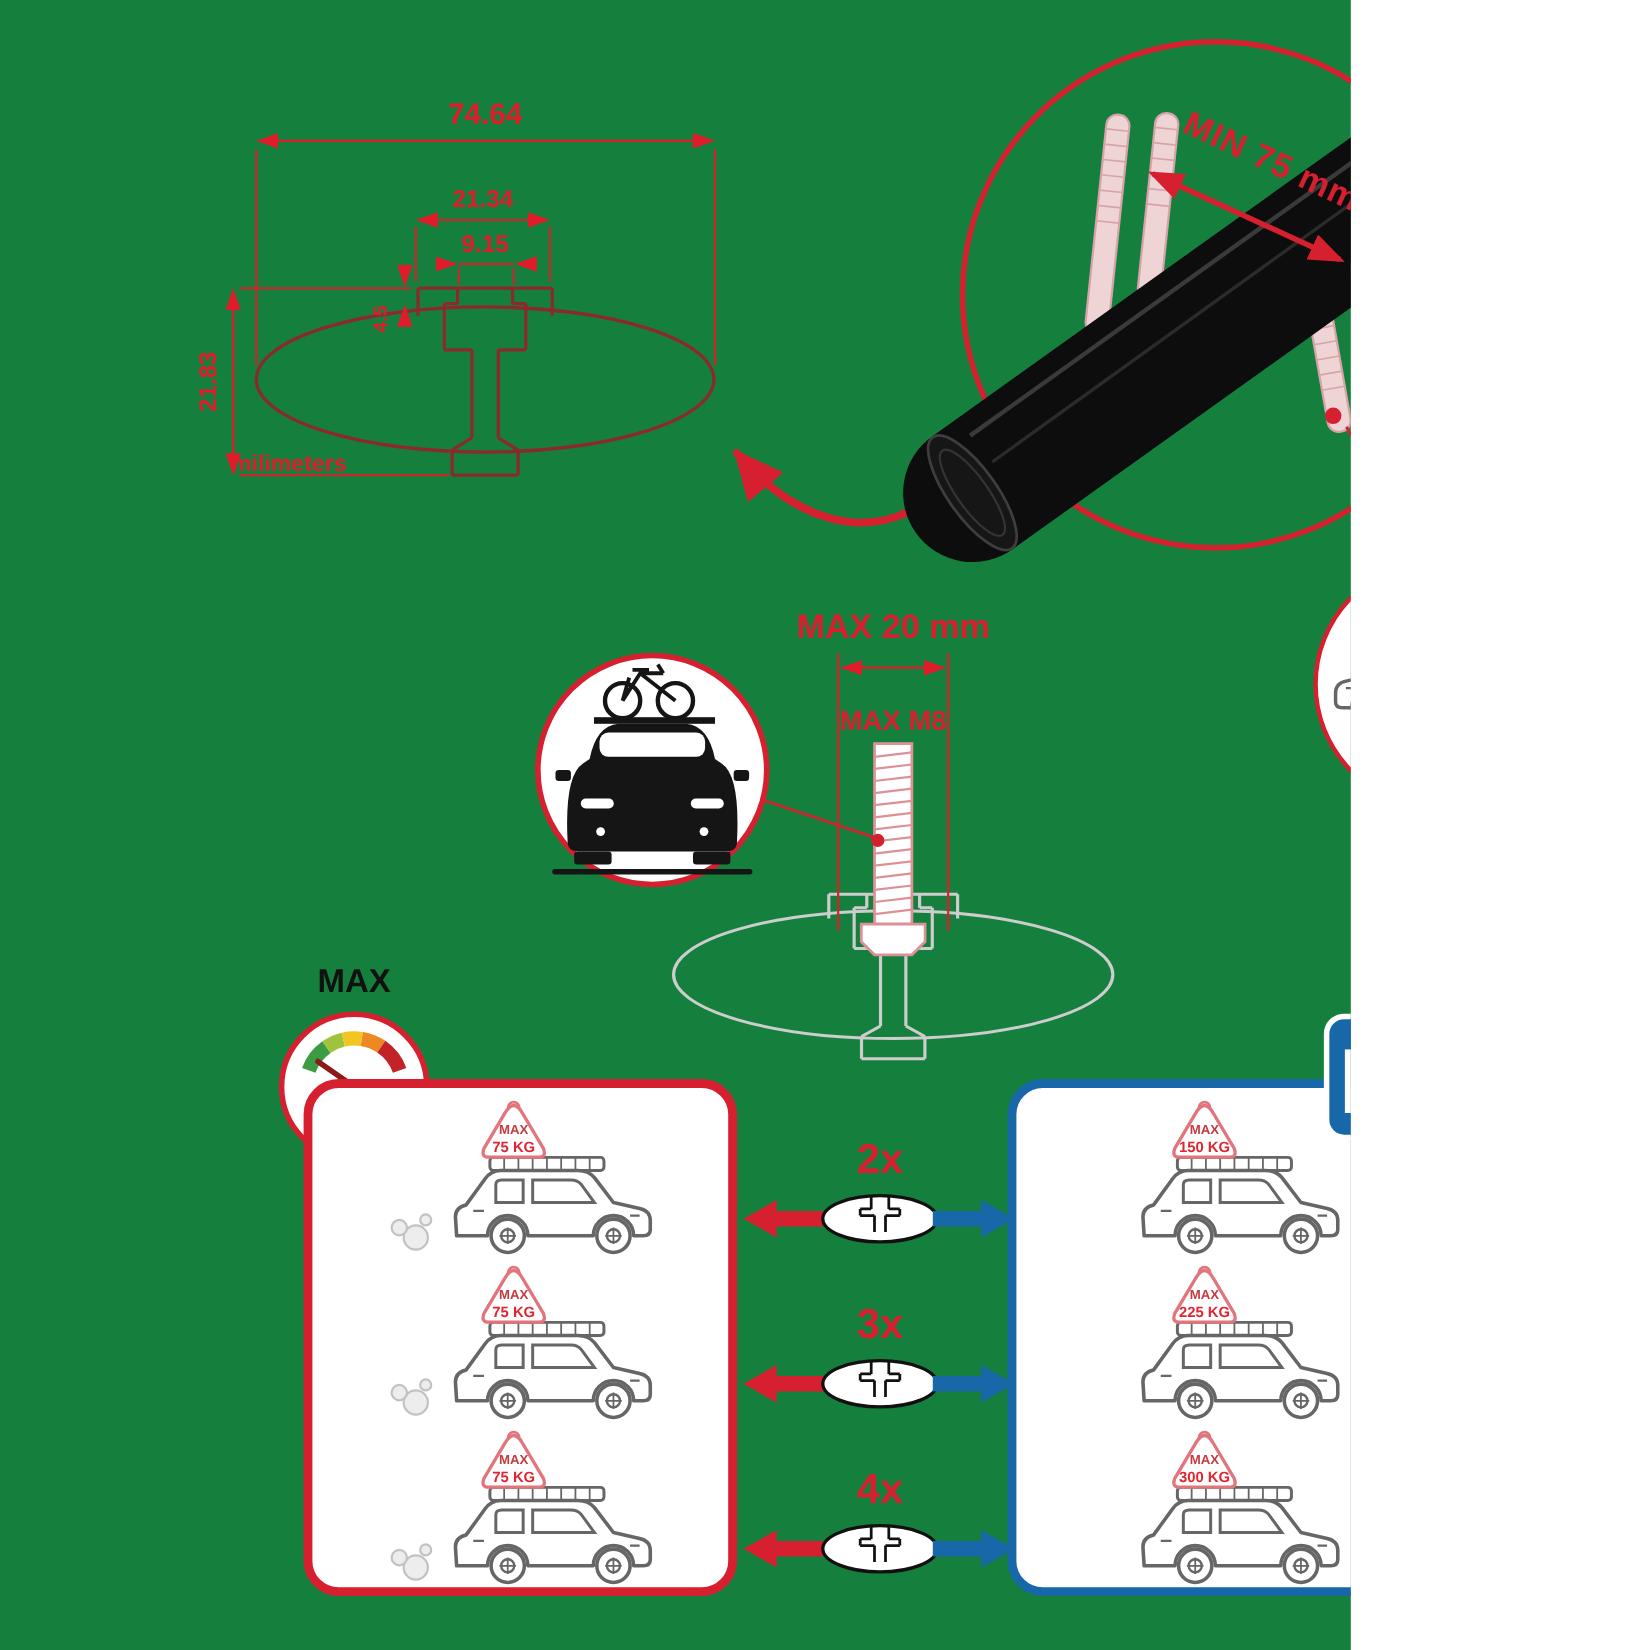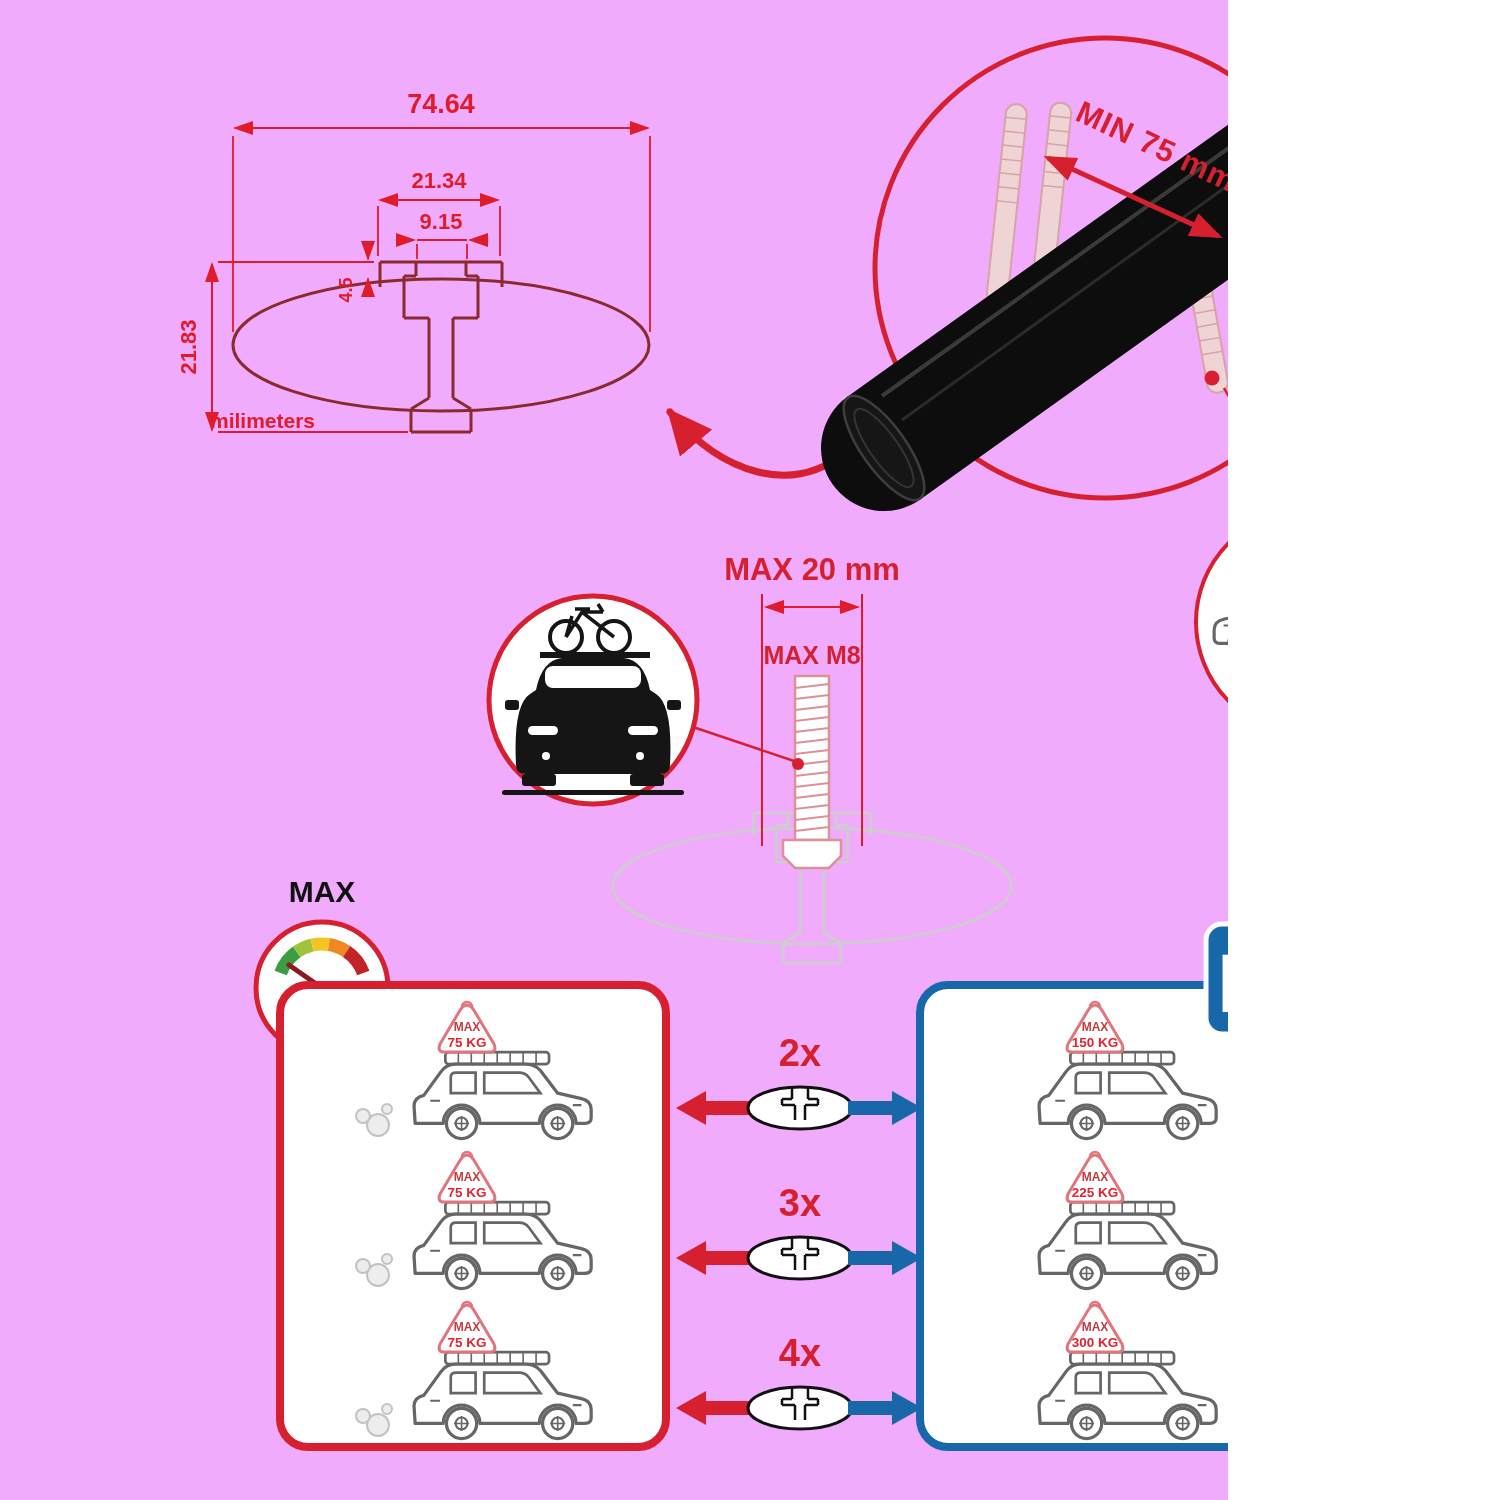--- a/index.html
+++ b/index.html
@@ -1,16 +1,16 @@
 <!DOCTYPE html>
 <html><head>
 <meta charset="utf-8">
 <style>
   html,body{margin:0;padding:0;background:#ffffff;}
-  #stage{position:relative;width:1228px;height:1500px;background:#f0abfc;overflow:hidden;}
+  #stage{position:relative;width:1228px;height:1500px;background:#15803d;overflow:hidden;}
   svg text{font-family:"Liberation Sans", sans-serif;}
   .dim{fill:#e01b2a;font-size:22px;font-weight:700;text-anchor:middle;}
   .dim-lg{fill:#e01b2a;font-size:27px;font-weight:700;text-anchor:middle;}
   .dim-sm{fill:#e01b2a;font-size:18px;font-weight:700;text-anchor:middle;}
   .units{fill:#e01b2a;font-size:21px;font-weight:700;text-anchor:start;}
   .min75{fill:#d6202f;font-size:31px;font-weight:800;text-anchor:middle;letter-spacing:1px;}
   .max20{fill:#d6202f;font-size:31px;font-weight:800;text-anchor:middle;}
   .maxm8{fill:#d6202f;font-size:25px;font-weight:800;text-anchor:middle;}
   .gauge-label{fill:#111;font-size:30px;font-weight:800;text-anchor:middle;}
   .gauge-value{fill:#111;font-size:34px;font-weight:800;text-anchor:middle;}

